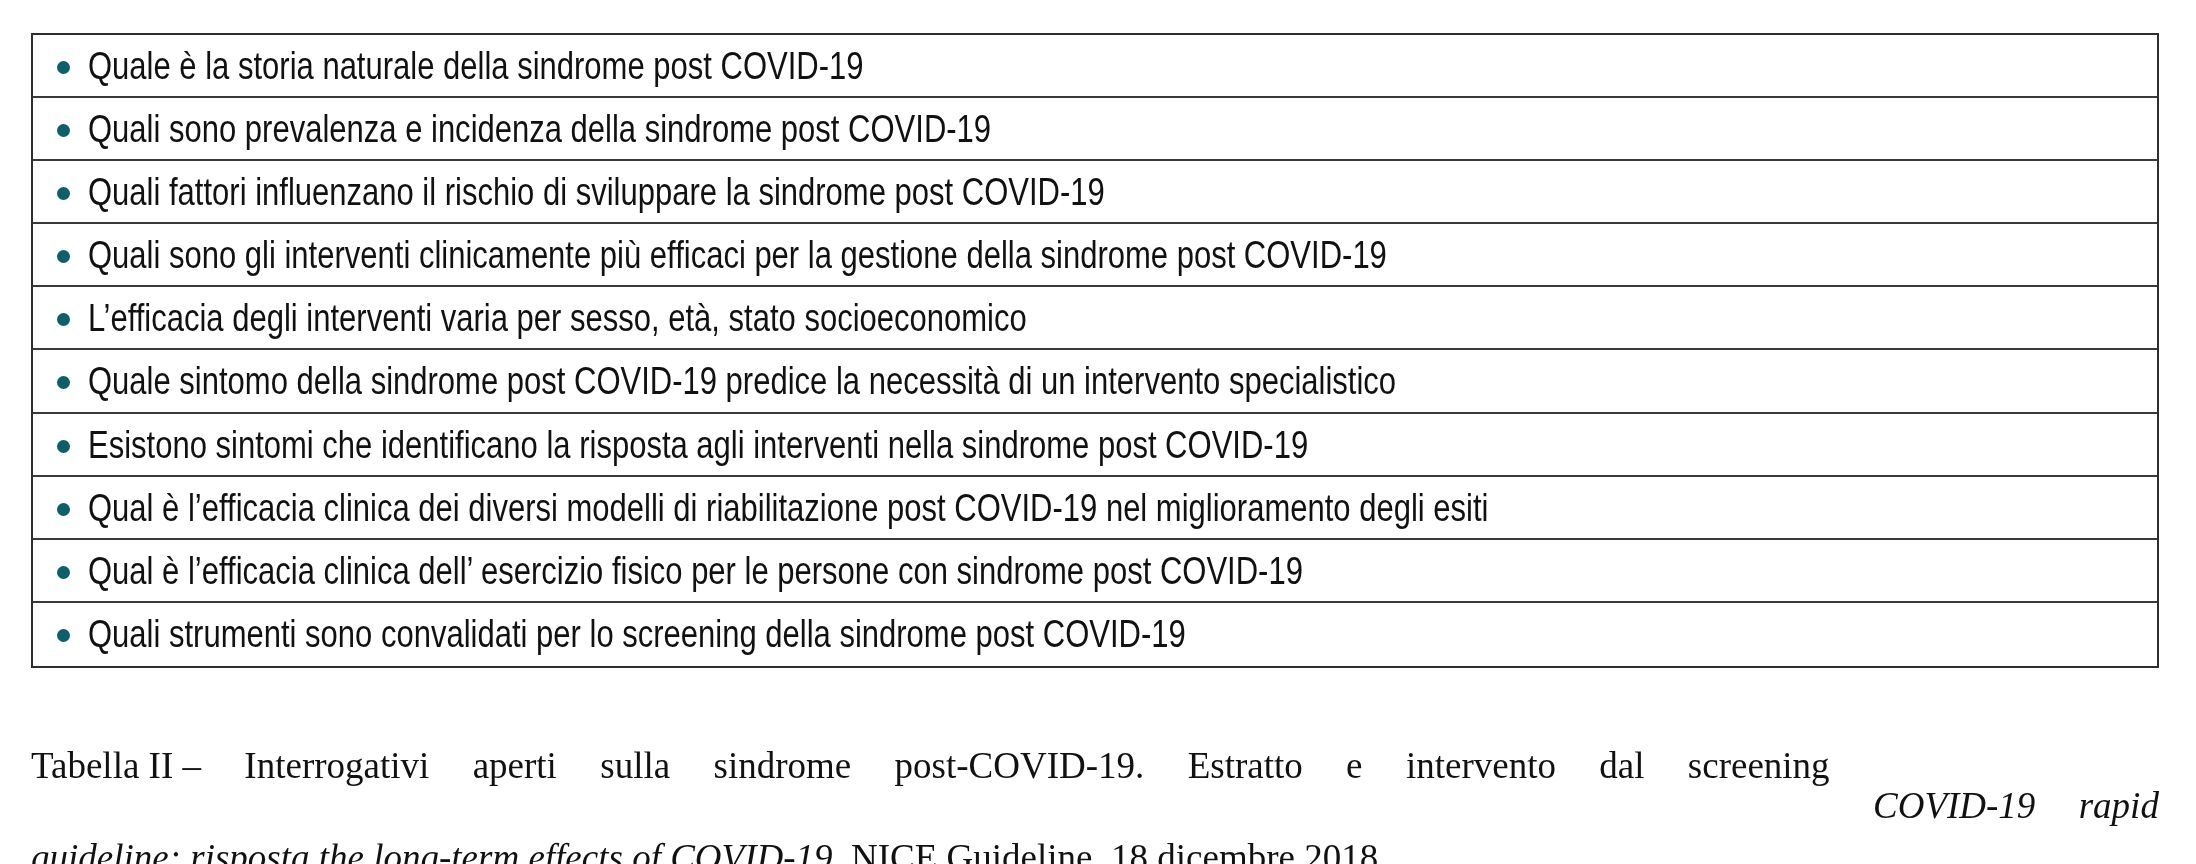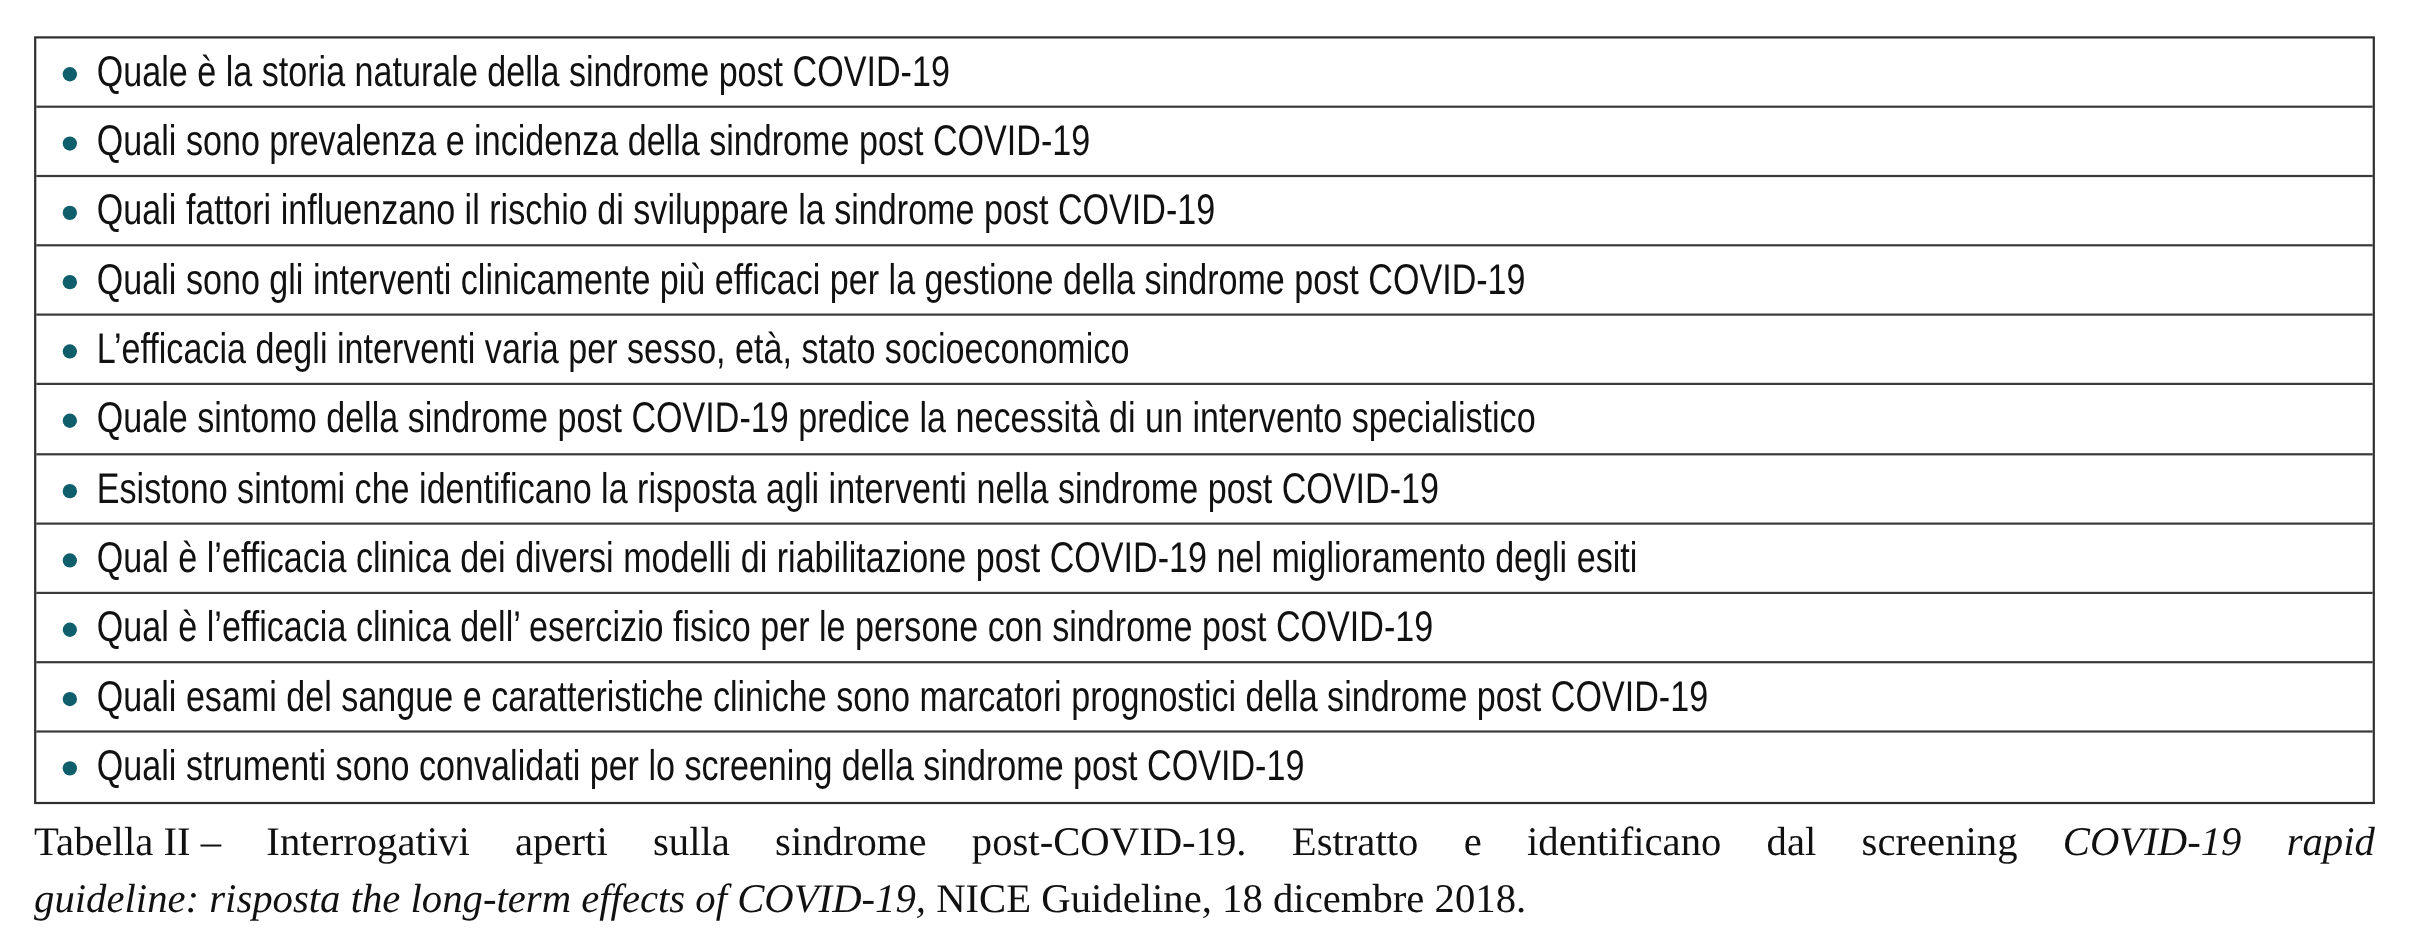--- a/index.html
+++ b/index.html
@@ -67,20 +67,21 @@
     .cap-line1-inner {
       display: flex;
       justify-content: space-between;
       width: 2128px;
     }
     .cap-bold {
       font-weight: normal;
     }
     .cap-italic {
       font-style: italic;
+      margin-top: 40px;
     }
     .cap-line2 {
       display: block;
       white-space: nowrap;
     }
   </style>
 </head>
 <body>
 
 <div class="table">
@@ -115,38 +116,34 @@
   <div class="row">
     <span class="bullet"></span>
     <span class="row-text">Qual è l’efficacia clinica dei diversi modelli di riabilitazione post COVID-19 nel miglioramento degli esiti</span>
   </div>
   <div class="row">
     <span class="bullet"></span>
     <span class="row-text">Qual è l’efficacia clinica dell’ esercizio fisico per le persone con sindrome post COVID-19</span>
   </div>
   <div class="row">
     <span class="bullet"></span>
-    <span class="row-text">Quali esami del sangue e caratteristiche cliniche sono marcatori prognostici della sindrome post COVID-19</span>
-  </div>
-  <div class="row">
-    <span class="bullet"></span>
     <span class="row-text">Quali strumenti sono convalidati per lo screening della sindrome post COVID-19</span>
   </div>
 </div>
 
 <div class="caption">
   <div class="cap-line1-inner">
     <span class="cap-bold">Tabella II –</span>
     <span>Interrogativi</span>
     <span>aperti</span>
     <span>sulla</span>
     <span>sindrome</span>
     <span>post-COVID-19.</span>
     <span>Estratto</span>
     <span>e</span>
-    <span>identificano</span>
+    <span>intervento</span>
     <span>dal</span>
     <span>screening</span>
     <span class="cap-italic">COVID-19</span>
     <span class="cap-italic">rapid</span>
   </div>
   <div class="cap-line2"><span class="cap-italic">guideline: risposta the long-term effects of COVID-19,</span><span> NICE Guideline, 18 dicembre 2018.</span></div>
 </div>
 
 </body></html>

